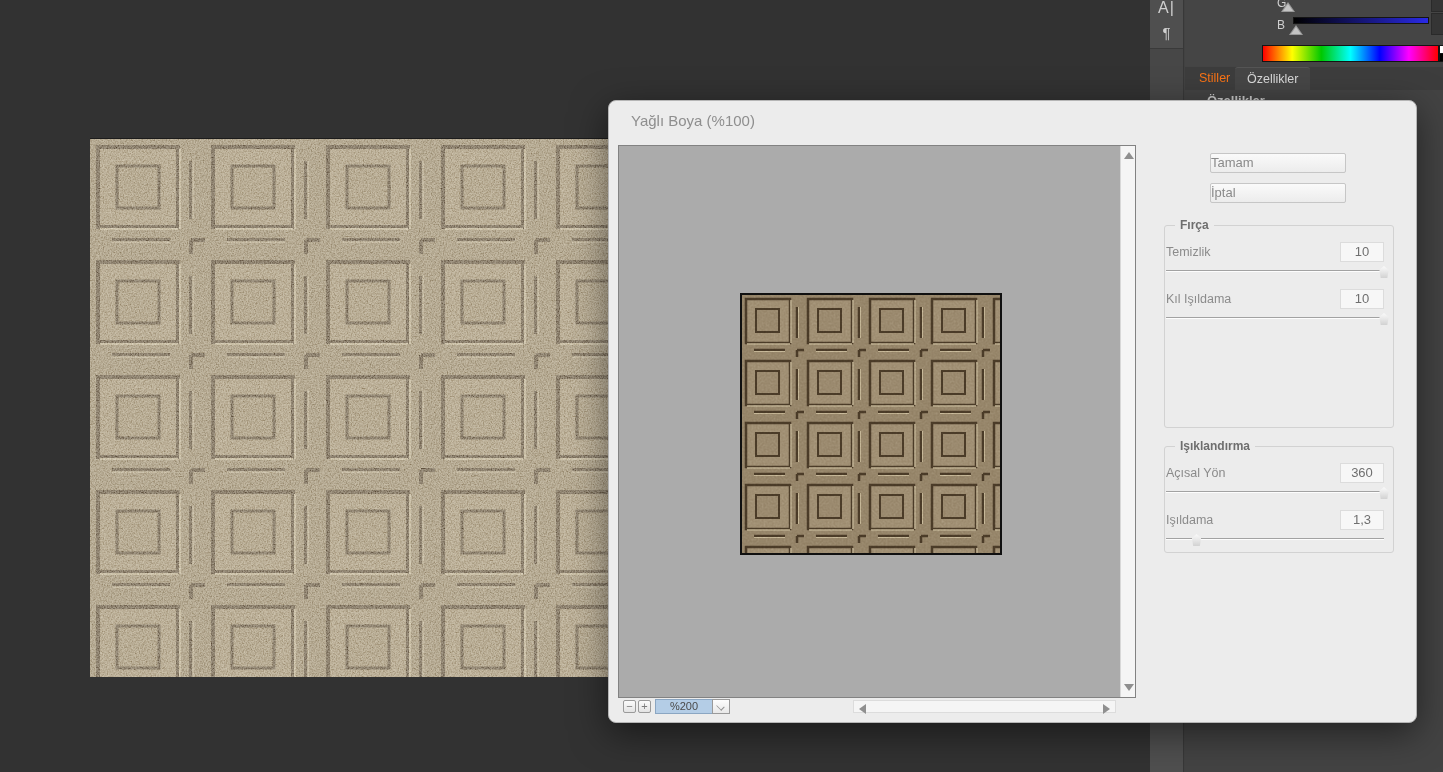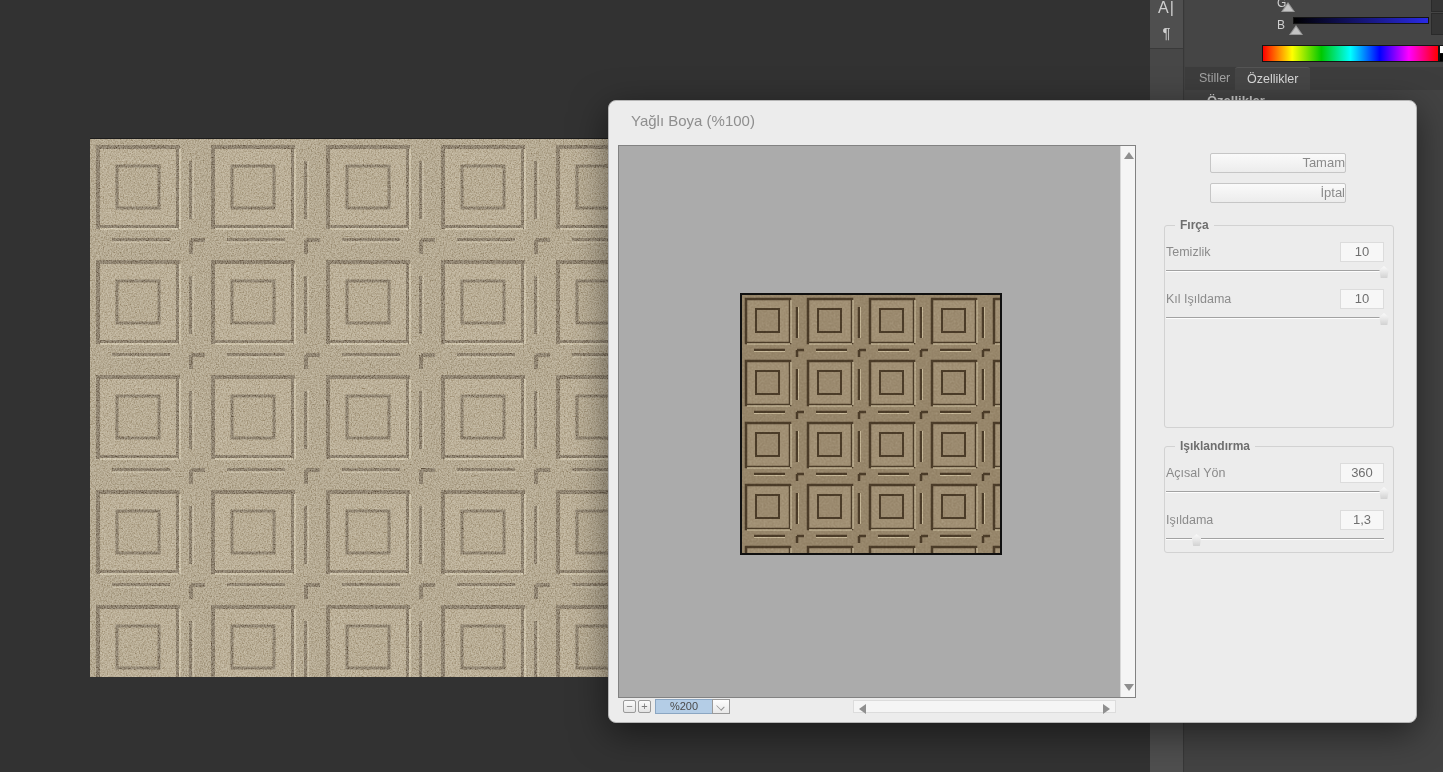--- a/index.html
+++ b/index.html
@@ -38,21 +38,21 @@
     border:1px solid #2a2a2a; color:#cfcfcf; font-size:12px; text-align:center; line-height:20px; }
 
   .spectrum { position:absolute; left:77px; top:45px; width:177px; height:17px;
     border:1px solid #141414;
     background:linear-gradient(to right,#ff0000,#ffff00,#00c800,#00ffff,#0000ff,#ff00ff,#ff0000); }
   .swatch-w { position:absolute; left:254px; top:45px; width:16px; height:9px; background:#ffffff; border:1px solid #141414; }
   .swatch-b { position:absolute; left:254px; top:53px; width:16px; height:9px; background:#000000; border:1px solid #141414; }
 
   .tab-bar { position:absolute; left:0; top:67px; width:258px; height:23px; background:#3d3d3d; }
   .tab { position:absolute; top:0; height:23px; font-size:12.5px; line-height:23px; padding:0 12px; }
-  .tab.inactive { color:#a3a3a3; }
+  .tab.inactive { color:#f97316; }
   .tab.active { color:#d8d8d8; background:#464646; border-radius:3px 3px 0 0; border-top:1px solid #555; }
   .panel-content { position:absolute; left:0; top:90px; width:258px; height:682px; background:#434343; }
   .panel-heading { position:absolute; left:22px; top:3px; color:#c8c8c8; font-size:13px; font-weight:bold; }
 
   
   .dialog { position:absolute; left:608px; top:100px; width:809px; height:623px;
     background:#ececec; border:1px solid #b5b5b5; border-radius:8px;
     box-shadow:0 10px 36px rgba(0,0,0,.5); }
   .dlg-title { position:absolute; left:22px; top:11px; font-size:15px; color:#8e8e8e; }
 
@@ -78,21 +78,21 @@
   .zoom-drop { position:absolute; left:103px; top:0; width:18px; height:15px;
     background:linear-gradient(#fdfdfd,#e8e8e8); border:1px solid #9a9a9a; }
   .chev { position:absolute; left:4px; top:3px; width:7px; height:7px;
     border-right:1.5px solid #8f8f8f; border-bottom:1.5px solid #8f8f8f;
     transform:rotate(45deg) scale(1,.7); }
   .hscroll { position:absolute; left:244px; top:1px; width:263px; height:13px;
     background:#f5f5f5; border:1px solid #dcdcdc; }
 
   .btn { position:absolute; left:601px; width:136px; height:20px;
     background:linear-gradient(#fafafa,#ececec); border:1px solid #c6c6c6; border-radius:2px;
-    color:#8a8a8a; font-size:13px; text-align:right; line-height:18px; }
+    color:#8a8a8a; font-size:13px; text-align:left; line-height:18px; }
 
   fieldset { position:absolute; left:555px; width:230px;
     border:1px solid #d2d2d2; border-radius:3px; padding:10px 9px 0 1px; }
   legend { margin-left:9px; padding:0 5px; font-size:12px; font-weight:bold; color:#6e6e6e; }
   .srow { margin-bottom:11px; }
   .srow-top { display:flex; justify-content:space-between; align-items:center; height:20px; }
   .slabel { font-size:12.5px; color:#8b8b8b; }
   .sval { width:44px; height:20px; background:#f7f7f7; border:1px solid #dcdcdc;
     font-size:13px; color:#6f6f6f; text-align:center; line-height:18px; }
   .track { position:relative; height:13px; margin-top:3px; }

